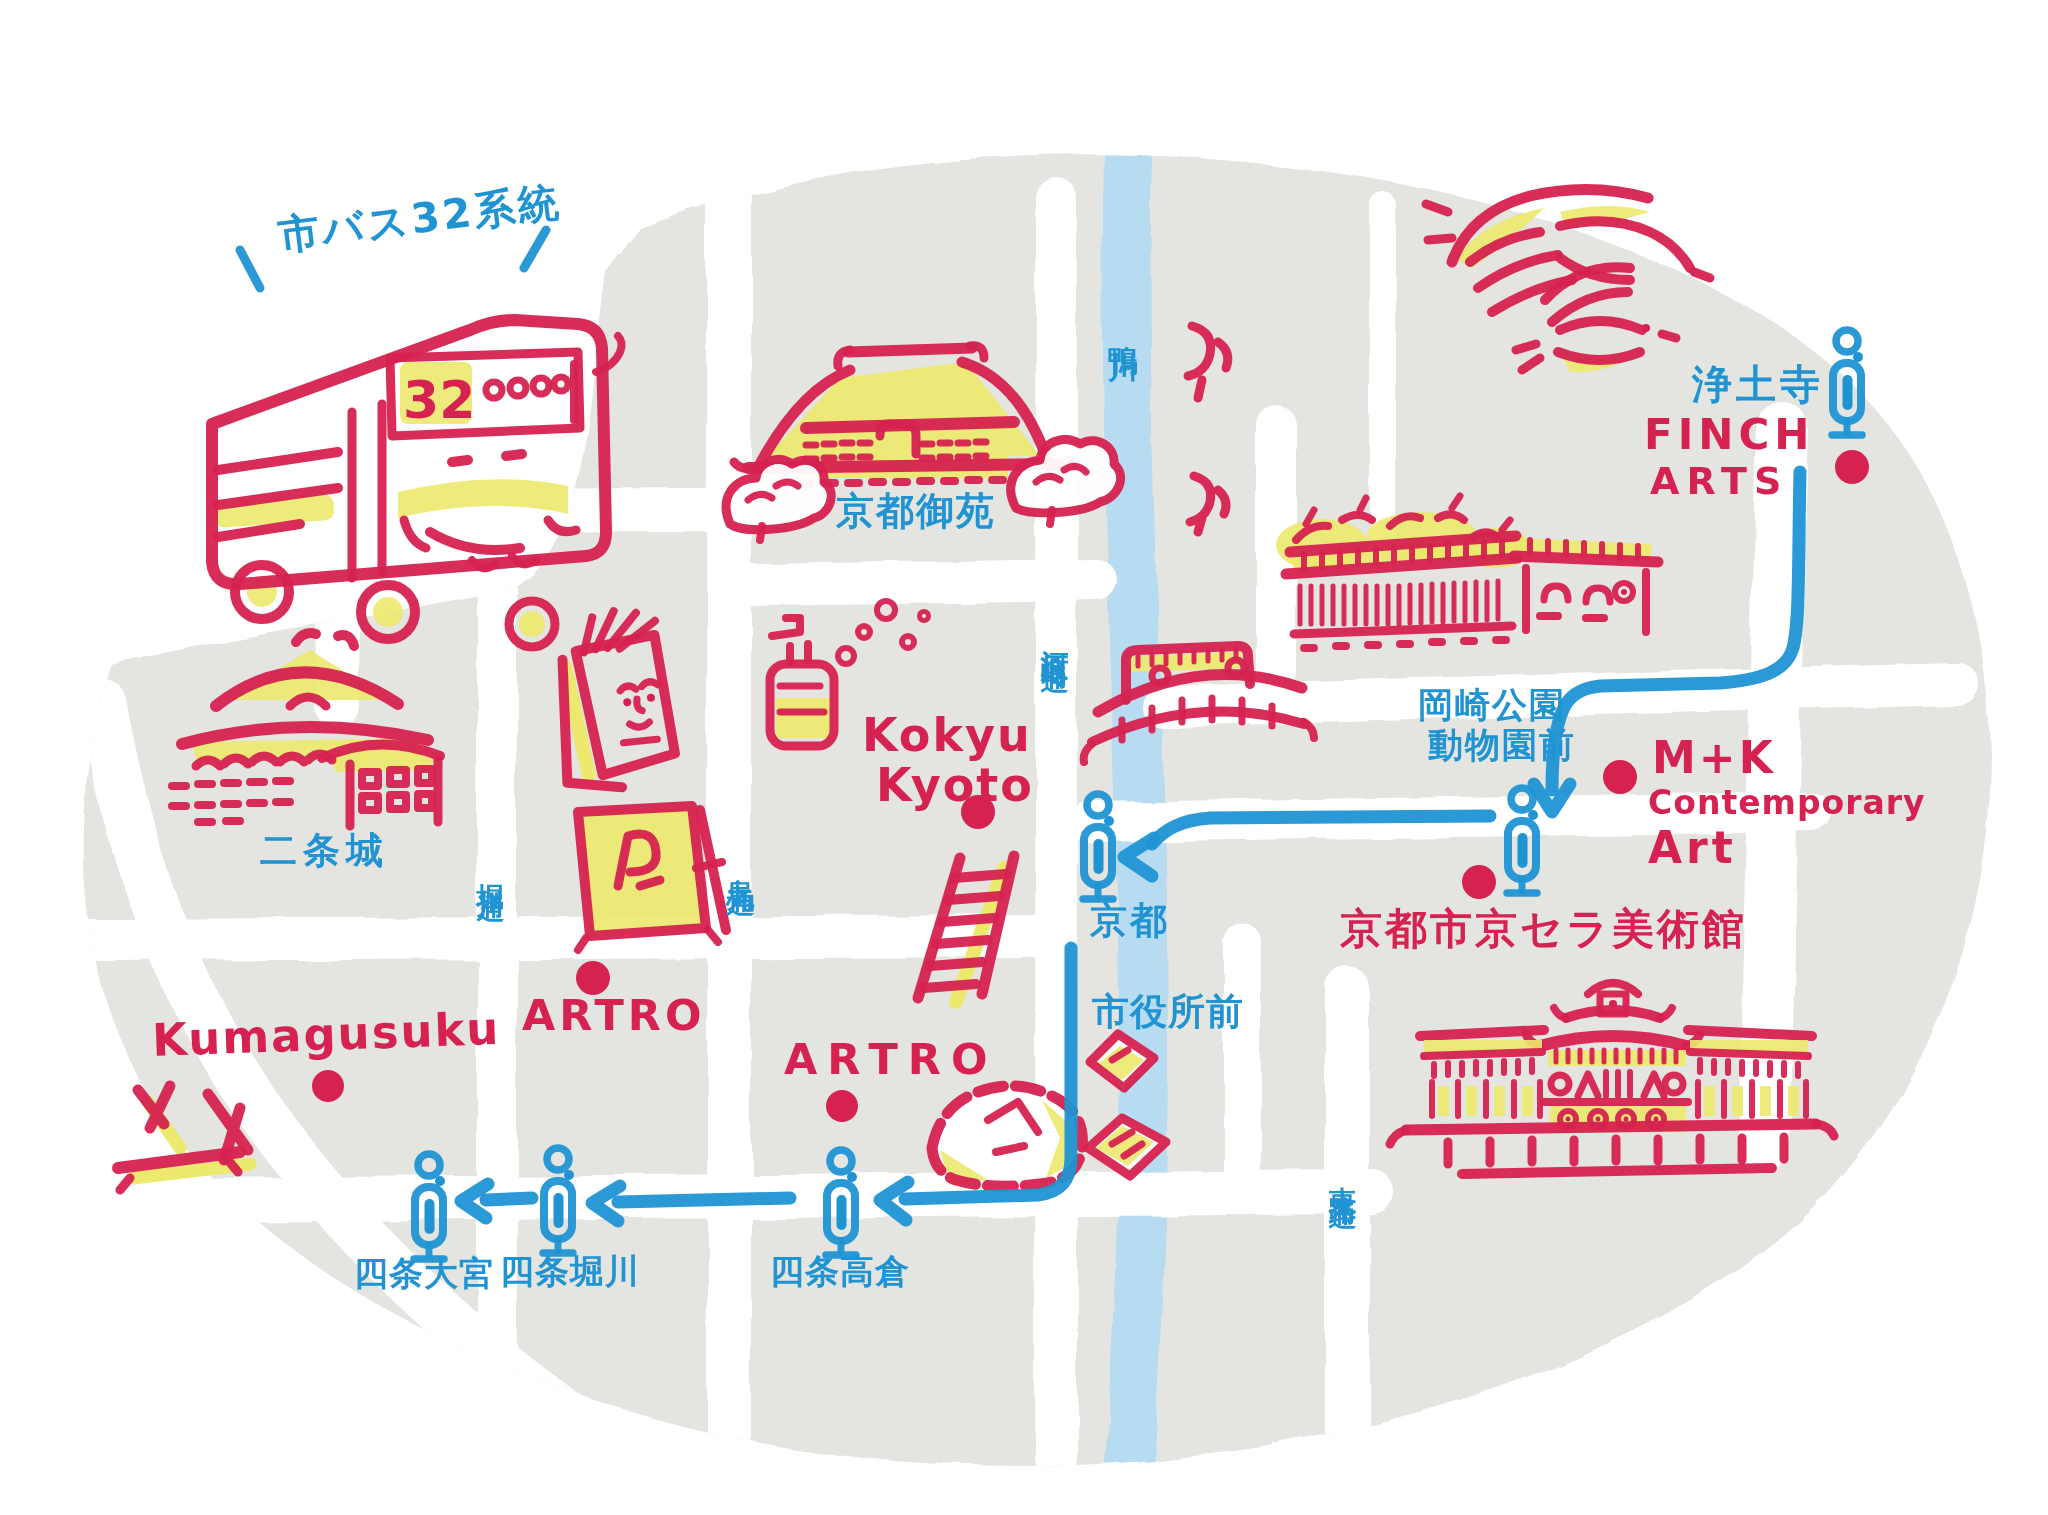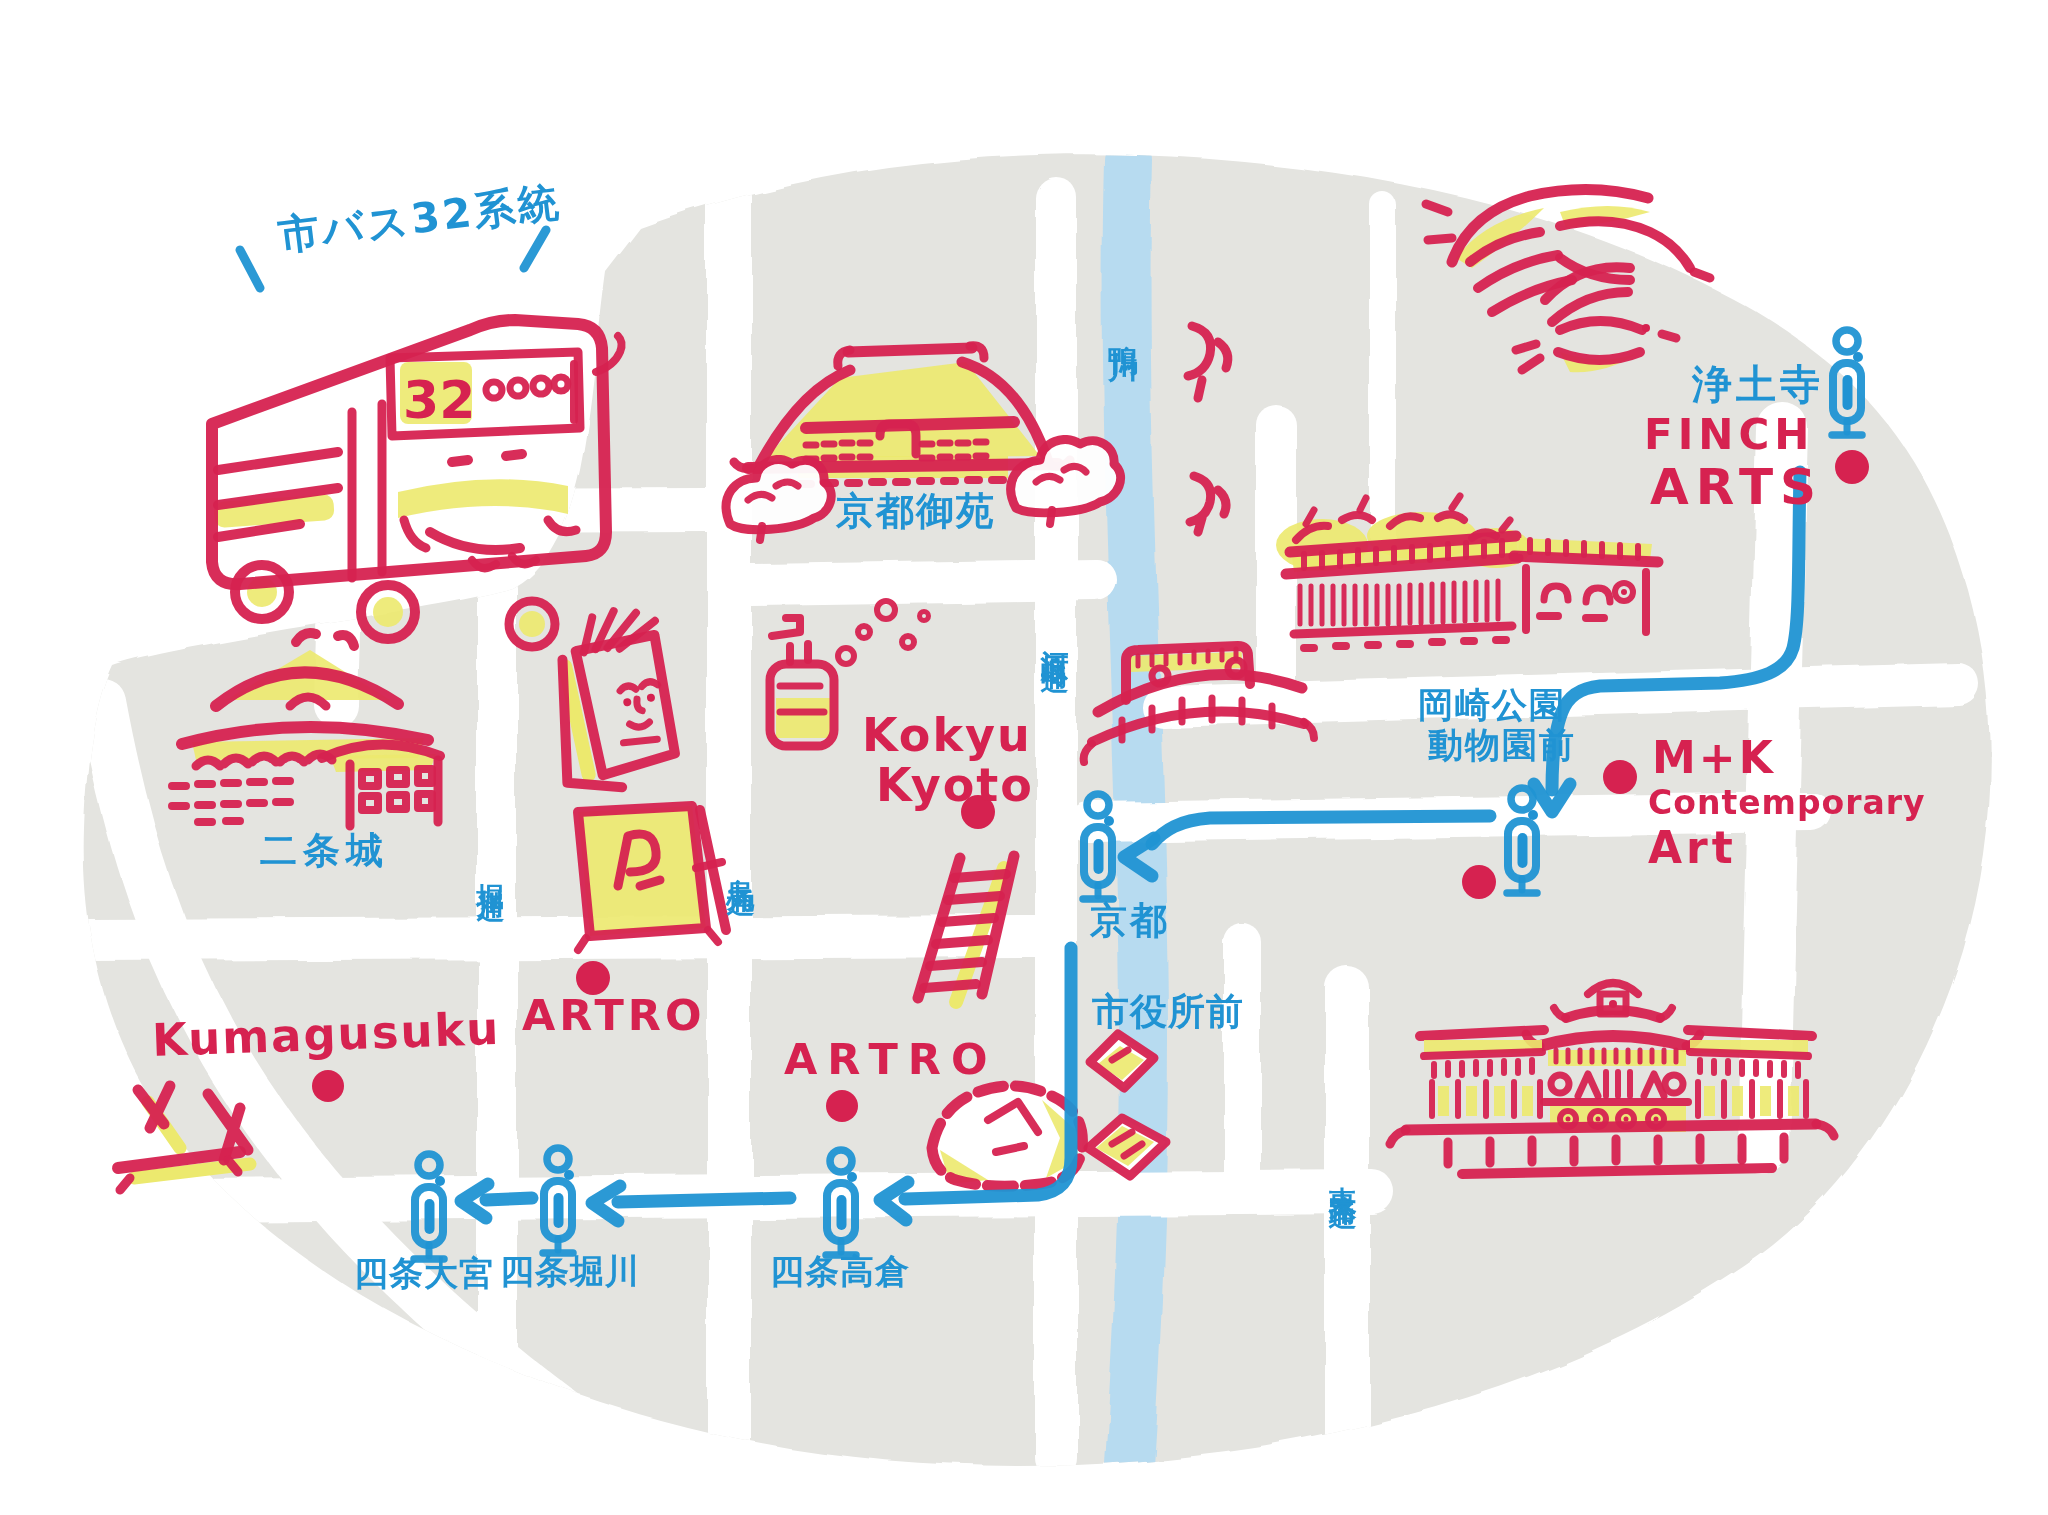--- a/index.html
+++ b/index.html
@@ -410,29 +410,30 @@
 
 <div class="lbl jp vert" style="left:726px;top:856px;font-size:28px;">烏丸通</div>
 
 <div class="lbl jp vert" style="left:476px;top:862px;font-size:28px;">堀川通</div>
 
 <div class="lbl jp vert" style="left:1328px;top:1164px;font-size:28px;">東大路通</div>
 
 <div class="lbl jp" style="left:1692px;top:364px;font-size:40px;letter-spacing:4px;">浄土寺</div>
 
 <div class="lbl redtxt" style="left:1644px;top:414px;font-size:42px;letter-spacing:5px;">FINCH</div>
-<div class="lbl redtxt" style="left:1650px;top:462px;font-size:50px;letter-spacing:7px;text-align:right;">ARTS</div>
+<div class="lbl redtxt" style="left:1650px;top:462px;font-size:38px;letter-spacing:7px;text-align:right;">ARTS</div>
 
 <div class="lbl jp" style="left:1418px;top:688px;font-size:35px;letter-spacing:2px;">岡崎公園</div>
 <div class="lbl jp" style="left:1428px;top:728px;font-size:35px;letter-spacing:2px;">動物園前</div>
 
 <div class="lbl redtxt" style="left:1652px;top:736px;font-size:44px;letter-spacing:3px;">M+K</div>
 <div class="lbl redtxt" style="left:1648px;top:786px;font-size:33px;letter-spacing:1px;text-align:right;">Contemporary</div>
 <div class="lbl redtxt" style="left:1648px;top:826px;font-size:44px;letter-spacing:4px;">Art</div>
 
+<div class="lbl redtxt" style="left:1340px;top:908px;font-size:42px;letter-spacing:3px;">京都市京セラ美術館</div>
 
 <div class="lbl jp" style="left:1090px;top:902px;font-size:37px;letter-spacing:3px;">京都</div>
 <div class="lbl jp" style="left:1092px;top:993px;font-size:37px;letter-spacing:1px;">市役所前</div>
 
 <div class="lbl redtxt" style="left:862px;top:712px;font-size:46px;letter-spacing:2px;">Kokyu</div>
 <div class="lbl redtxt" style="left:876px;top:762px;font-size:46px;letter-spacing:2px;">Kyoto</div>
 
 <div class="lbl jp" style="left:260px;top:832px;font-size:37px;letter-spacing:6px;">二条城</div>
 
 <div class="lbl redtxt" style="left:522px;top:994px;font-size:43px;letter-spacing:4px;">ARTRO</div>

